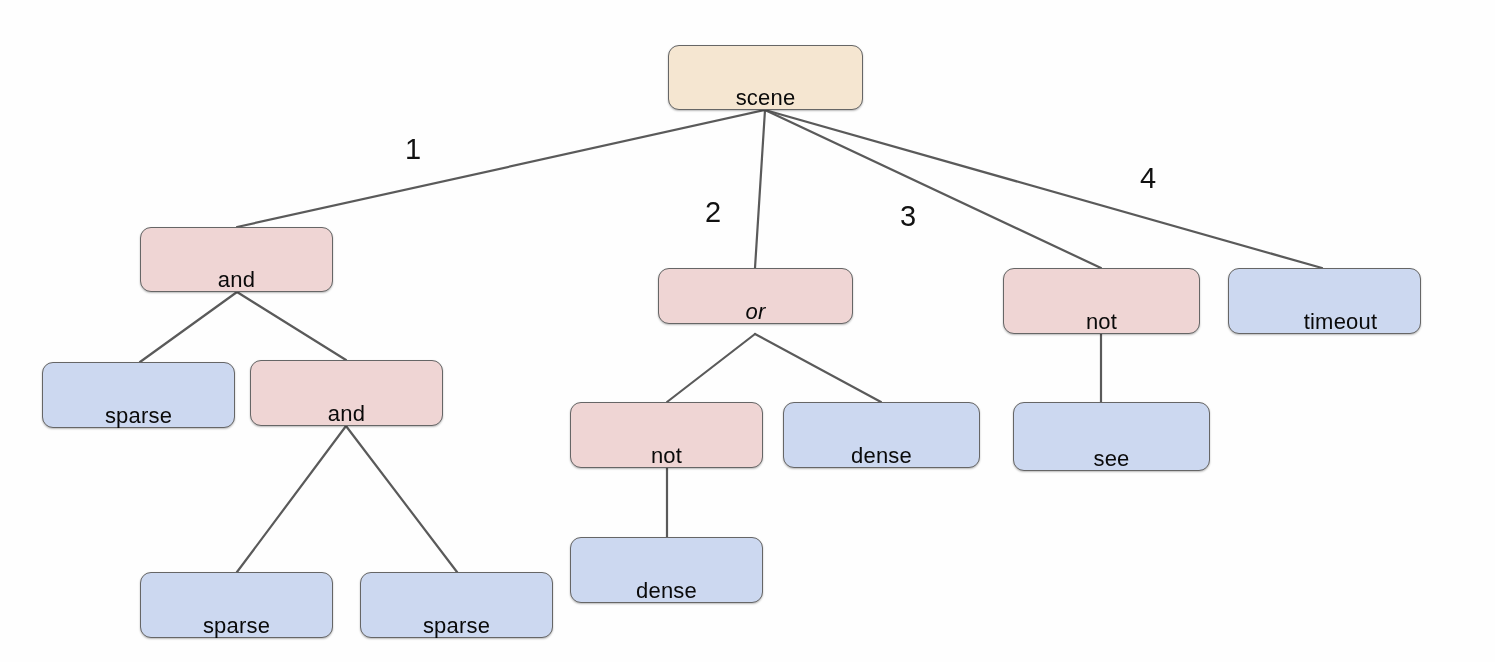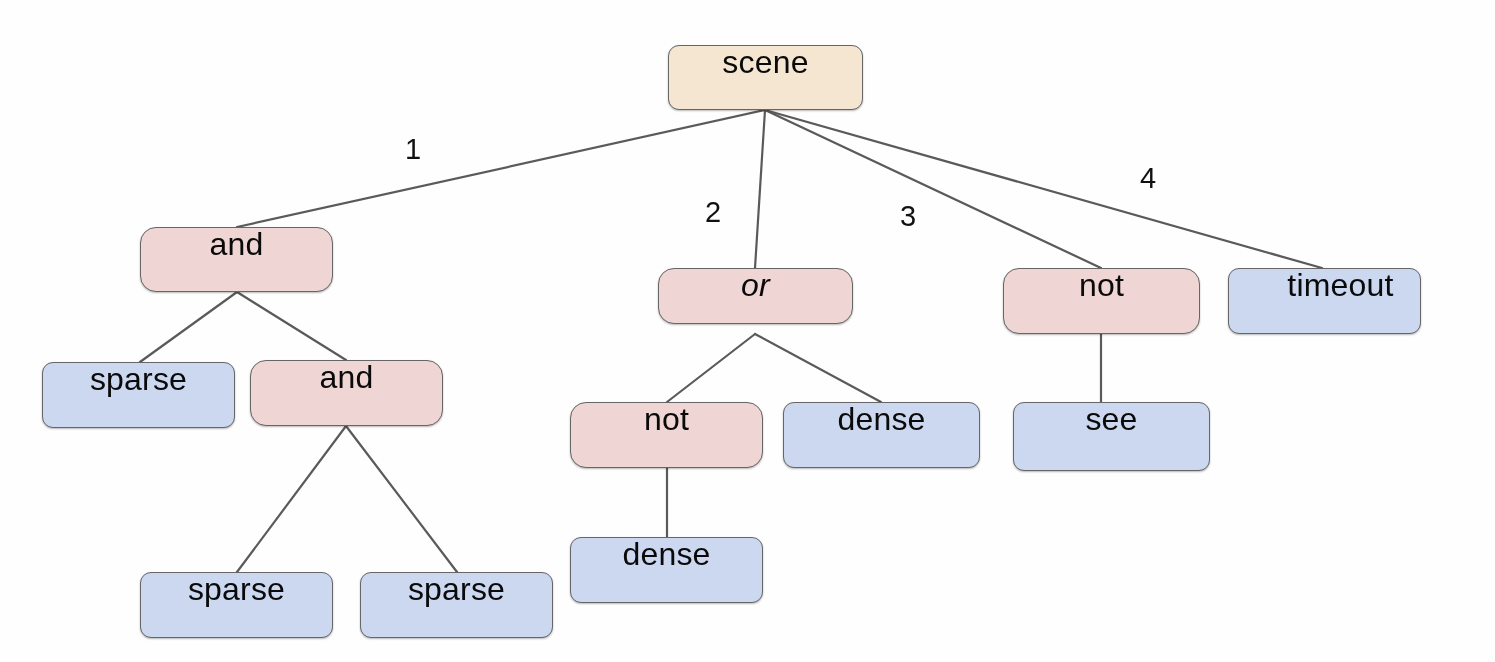--- a/index.html
+++ b/index.html
@@ -23,34 +23,34 @@
     left: 0;
     top: 0;
     width: 1495px;
     height: 662px;
     pointer-events: none;
   }
   .node {
     position: absolute;
     box-sizing: border-box;
     display: flex;
-    align-items: flex-start;
+    align-items: flex-end;
     justify-content: center;
     border: 1.6px solid #666666;
     border-radius: 11px;
-    font-size: 32px;
+    font-size: 22px;
     line-height: 1;
     color: #0a0a0a;
     letter-spacing: 0.2px;
     box-shadow: 0 1px 2px rgba(0,0,0,0.28);
     white-space: nowrap;
     z-index: 2;
   }
   .node-root { background: #f5e6d1; }
-  .node-op   { background: #efd5d4; border-radius: 16px; }
+  .node-op   { background: #efd5d4; }
   .node-leaf { background: #ccd8f0; }
 
   .edge-label {
     position: absolute;
     font-size: 29px;
     line-height: 1;
     color: #111111;
     z-index: 3;
     white-space: nowrap;
   }

